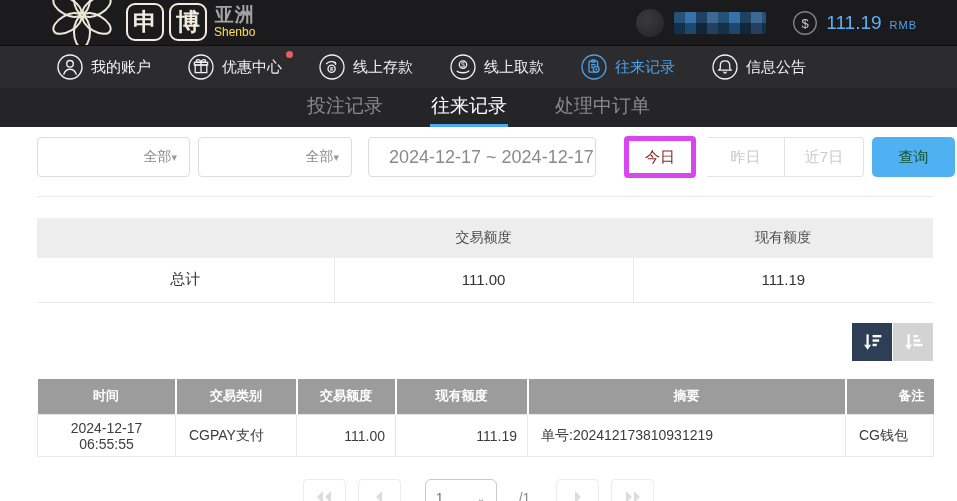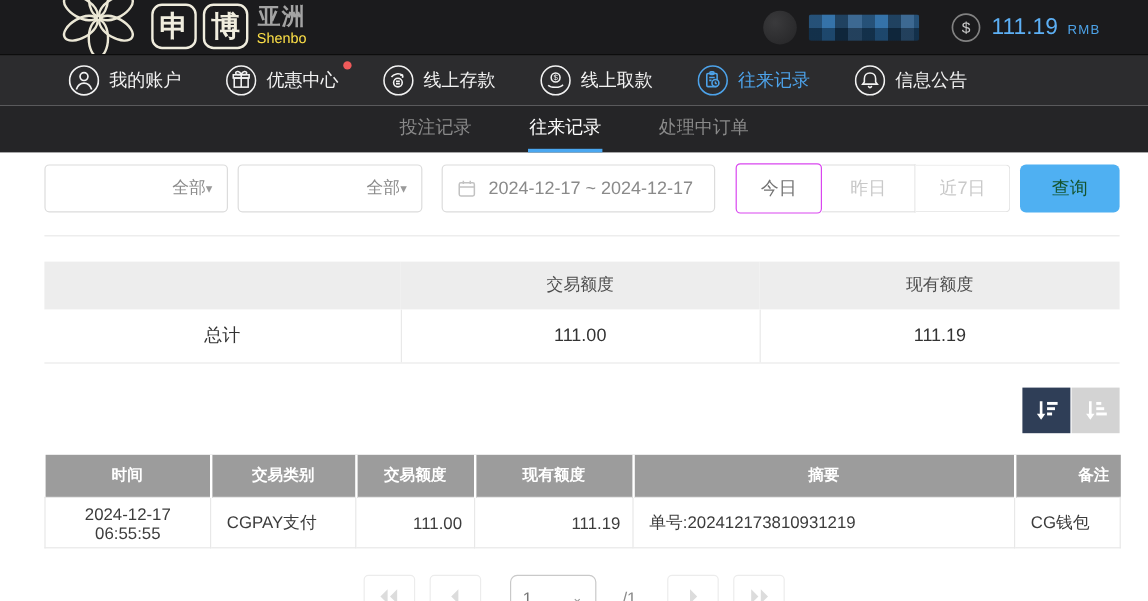--- a/index.html
+++ b/index.html
@@ -47,50 +47,50 @@
   .nav-item.active .nav-label { color:#4da3ea; }
   .nav-dot {
     position:absolute; top:-3px; right:-11px; width:7px; height:7px;
     border-radius:50%; background:#f05a5a;
   }
   
   .subtabs {
     height:39px; background:#252527; display:flex; justify-content:center; gap:46px;
   }
   .subtab {
-    color:#8a8a8a; font-size:15px; display:flex; align-items:center;
+    color:#8a8a8a; font-size:19px; display:flex; align-items:center;
     border-bottom:3px solid transparent; padding:0 1px; cursor:pointer;
   }
   .subtab.active { color:#ffffff; border-bottom-color:#4aa7f0; }
   
   .filters { display:flex; align-items:center; margin:10px 0 0 37px; height:40px; }
   .select {
     height:40px; border:1px solid #dcdcdc; border-radius:4px; background:#fff;
     display:flex; align-items:center; padding:0 12px; color:#8a8a8a; font-size:14px;
     justify-content:flex-end; cursor:pointer;
   }
   .select-1 { width:153px; margin-right:8px; }
   .select-2 { width:154px; margin-right:16px; }
   .caret { color:#9a9a9a; font-size:11px; }
   .date-input {
     width:228px; height:40px; border:1px solid #dcdcdc; border-radius:4px;
     display:flex; align-items:center; padding:0 11px; gap:9px;
-    color:#8a8a8a; font-size:15px; margin-right:17px; cursor:pointer; white-space:nowrap;
+    color:#8a8a8a; font-size:18px; margin-right:17px; cursor:pointer; white-space:nowrap;
   }
   .quick-group { display:flex; height:40px; margin-right:8px; }
   .quick-btn {
     width:78px; border:1px solid #e3e3e3; border-left-width:0; background:#fff;
     color:#c9c9c9; font-size:15px; display:flex; align-items:center; justify-content:center;
     cursor:pointer;
   }
   .quick-btn:first-child { border-left-width:1px; border-radius:4px 0 0 4px; width:72px; }
   .quick-btn:last-child { border-radius:0 4px 4px 0; width:79px; }
   .quick-btn.active {
-    border:1px solid #d946ef; color:#737373; border-radius:4px;
-    margin:-1px 0; position:relative; z-index:2; height:42px; align-self:center;
+    border:5px solid #d946ef; color:#7f1d1d; border-radius:4px;
+    margin:-1px 11px; position:relative; z-index:2; height:42px; align-self:center;
   }
   .query-btn {
     width:83px; height:40px; background:#4fb0f2; border:none; border-radius:5px;
     color:#14532d; font-size:15px; cursor:pointer;
   }
   .divider { margin:19px 0 0 37px; width:896px; height:1px; background:#e9e9e9; }
   
   .summary { margin:21px 0 0 37px; width:896px; border-collapse:collapse; table-layout:fixed; }
   .summary thead td {
     background:#ededed; height:40px; text-align:center;

